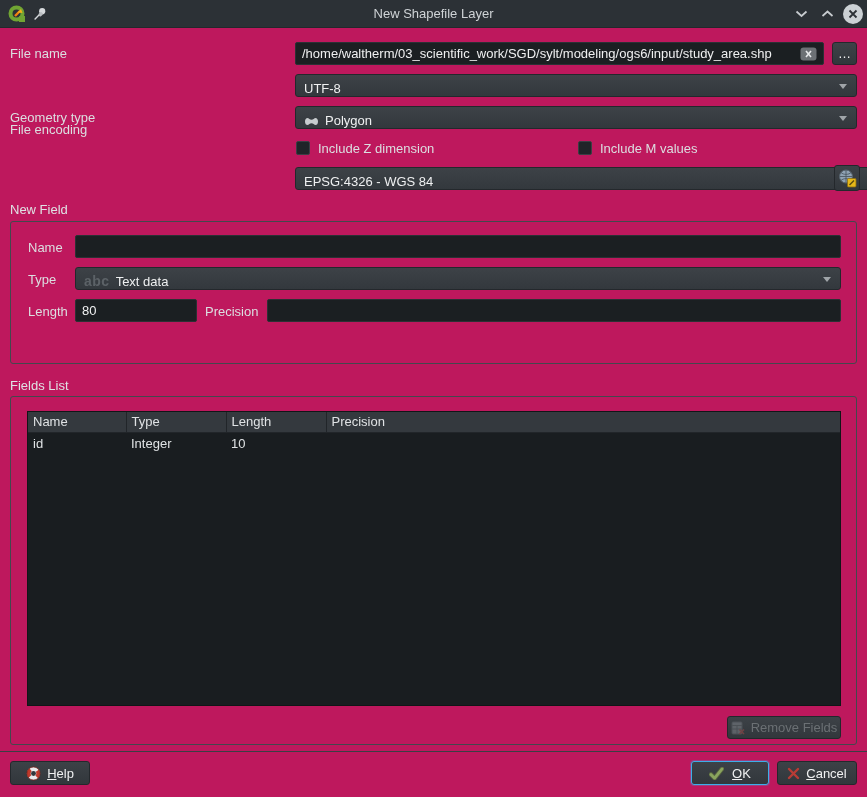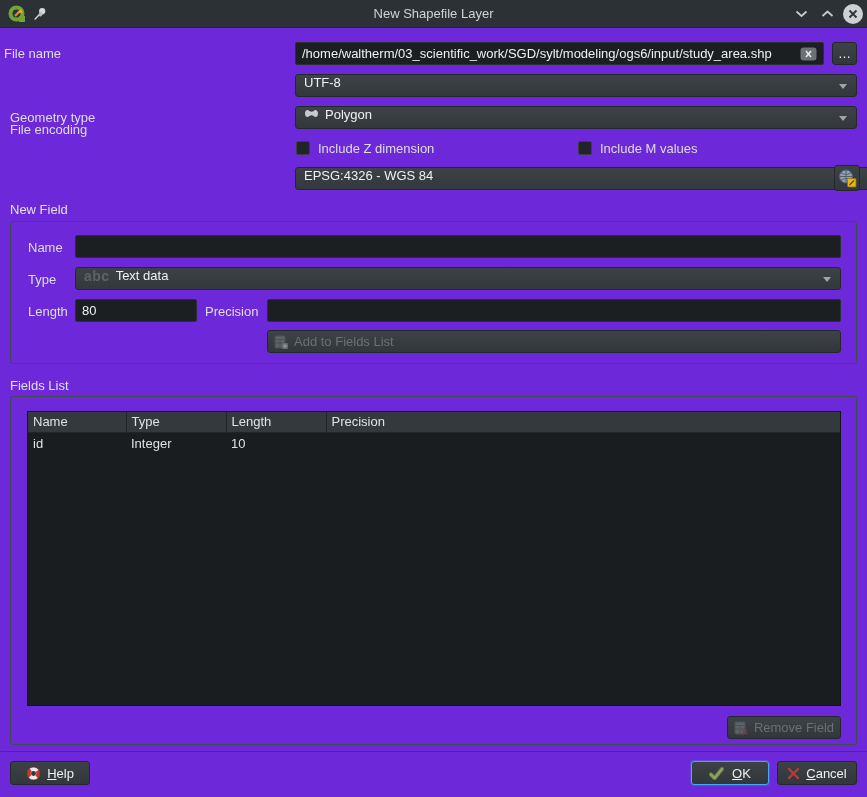--- a/index.html
+++ b/index.html
@@ -3,21 +3,21 @@
 <meta charset="utf-8">
 <style>
   * { box-sizing: border-box; margin: 0; padding: 0; }
   html,body { width:867px; height:797px; }
   body {
     font-family: "Liberation Sans","DejaVu Sans",sans-serif;
     font-size: 13px;
     color: #eff0f1;
     background: #31363b;
   }
-  .dialog { position:relative; width:867px; height:797px; background:#6d28d9; overflow:hidden; }
+  .dialog { position:relative; width:867px; height:797px; background:#be185d; overflow:hidden; }
 
   
   .titlebar {
     position:absolute; left:0; top:0; width:867px; height:28px;
     background:#2c3136; border-bottom:1px solid #24282c;
   }
   .titlebar .title {
     position:absolute; left:0; top:0; width:100%; height:28px;
     line-height:28px; text-align:center; color:#cfd3d6; font-size:13px;
   }
@@ -33,21 +33,21 @@
   .lineedit {
     position:absolute; background:#1b1f22; border:1px solid #2b3034; border-radius:2px;
     color:#eff0f1; display:flex; align-items:center; padding:0 6px; font-size:13px;
     font-family:"Liberation Sans","DejaVu Sans",sans-serif;
   }
   input.lineedit { outline:none; }
   .lineedit .text { flex:1; overflow:hidden; white-space:nowrap; }
   .combo {
     position:absolute; background:linear-gradient(#3d4247,#33383d);
     border:1px solid #24282c; border-radius:3px;
-    display:flex; align-items:flex-start; padding:0 22px 0 8px; gap:6px;
+    display:flex; align-items:flex-end; padding:0 22px 0 8px; gap:6px;
     color:#eff0f1;
   }
   .combo .arrow {
     position:absolute; right:9px; top:50%; margin-top:-2px;
     width:0; height:0; border-left:4px solid transparent;
     border-right:4px solid transparent; border-top:5px solid #a0a5a9;
   }
   .btn {
     position:absolute; background:linear-gradient(#3d4247,#32373c);
     border:1px solid #24282c; border-radius:3px; color:#eff0f1;
@@ -113,21 +113,21 @@
           <path d="M1.5 6 L6.5 1.5 L11.5 6" stroke="#c8ccd0" stroke-width="1.7" fill="none"></path>
         </svg>
     </span>
     <span class="close-btn" style="left:843px;">
       <svg width="10" height="10" viewBox="0 0 10 10">
           <path d="M1.5 1.5 L8.5 8.5 M8.5 1.5 L1.5 8.5" stroke="#2c3136" stroke-width="1.8"></path>
         </svg>
     </span>
   </div>
 
-  <span class="label" style="left:4px; top:46px;">File name</span>
+  <span class="label" style="left:10px; top:46px;">File name</span>
   <div class="lineedit" style="left:295px; top:42px; width:529px; height:23px;">
     <span class="text">/home/waltherm/03_scientific_work/SGD/sylt/modeling/ogs6/input/study_area.shp</span>
     <span style="margin-left:4px;">
       <svg width="17" height="14" viewBox="0 0 17 14">
         <rect x="0.5" y="0.5" width="16" height="13" rx="3" fill="#6c7175"></rect>
         <path d="M6 4 L11 10 M11 4 L6 10" stroke="#e8eaec" stroke-width="1.6"></path>
       </svg>
     </span>
   </div>
   <button class="btn" style="left:832px; top:42px; width:25px; height:23px;">
@@ -182,31 +182,20 @@
     <span style="color:#5c6267; font-size:14px; font-weight:bold; letter-spacing:0.5px;">abc</span>
     <span>Text data</span>
     <span class="arrow"></span>
   </div>
 
   <span class="label" style="left:28px; top:304px;">Length</span>
   <input class="lineedit" style="left: 75px; top: 299px; width: 122px; height: 23px;" value="80">
   <span class="label" style="left:205px; top:304px;">Precision</span>
   <input class="lineedit" style="left: 267px; top: 299px; width: 574px; height: 23px;" value="">
 
-  <button class="btn disabled" style="left:267px; top:330px; width:574px; height:23px; justify-content:flex-start; padding-left:6px;">
-    <span>
-      <svg width="14" height="14" viewBox="0 0 14 14">
-        <rect x="1" y="1" width="10" height="12" rx="1" fill="#7d8288" stroke="#5c6166"></rect>
-        <path d="M1 4.5 H11 M1 8 H11 M6 4.5 V13" stroke="#5c6166" stroke-width="1"></path>
-        <rect x="8" y="8" width="6" height="6" rx="1" fill="#8e9399"></rect>
-        <path d="M11 9 V13 M9 11 H13" stroke="#d8dadd" stroke-width="1.3"></path>
-      </svg>
-    </span>
-    <span>Add to Fields List</span>
-  </button>
 
   <span class="grouptitle" style="left:10px; top:378px;">Fields List</span>
   <div class="groupbox" style="left:10px; top:396px; width:847px; height:349px;"></div>
 
   <div class="table-wrap" style="left:27px; top:411px; width:814px; height:295px;">
     <table class="fields">
       <colgroup>
         <col style="width:98px">
           <col style="width:100px">
           <col style="width:100px">
@@ -232,21 +221,21 @@
   </div>
 
   <button class="btn disabled" style="left:727px; top:716px; width:114px; height:23px;">
     <span>
       <svg width="14" height="14" viewBox="0 0 14 14">
         <rect x="1" y="1" width="10" height="12" rx="1" fill="#7d8288" stroke="#5c6166"></rect>
         <path d="M1 4.5 H11 M1 8 H11 M6 4.5 V13" stroke="#5c6166" stroke-width="1"></path>
         <path d="M8.5 8.5 L13 13 M13 8.5 L8.5 13" stroke="#a04848" stroke-width="1.6"></path>
       </svg>
     </span>
-    <span>Remove Field</span>
+    <span>Remove Fields</span>
   </button>
 
   <div class="separator"></div>
 
   <button class="btn" style="left:10px; top:761px; width:80px; height:24px;">
     <span>
       <svg width="15" height="15" viewBox="0 0 16 16">
         <circle cx="8" cy="8" r="7" fill="#e9ebed"></circle>
         <circle cx="8" cy="8" r="5" fill="none" stroke="#c0392b" stroke-width="4" stroke-dasharray="7.85 7.85" stroke-dashoffset="3.9"></circle>
         <circle cx="8" cy="8" r="2.6" fill="#31363b"></circle>

